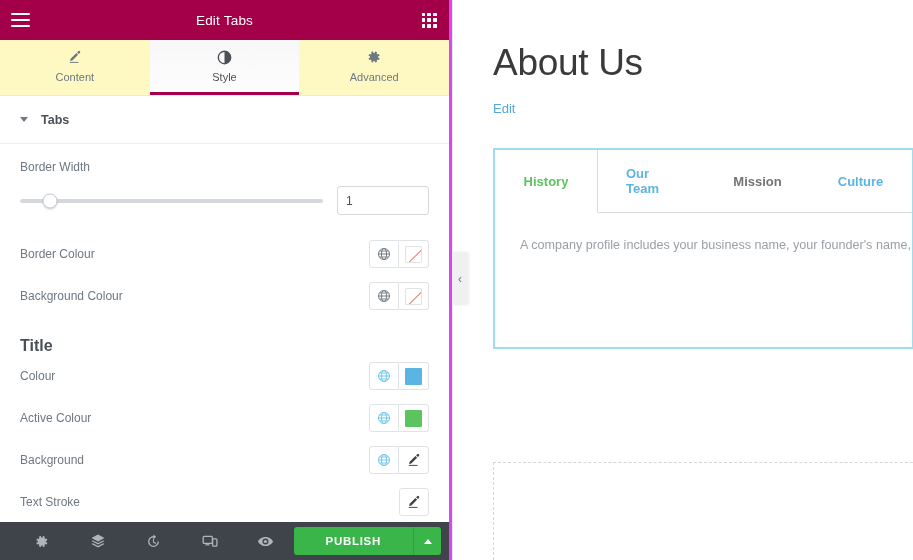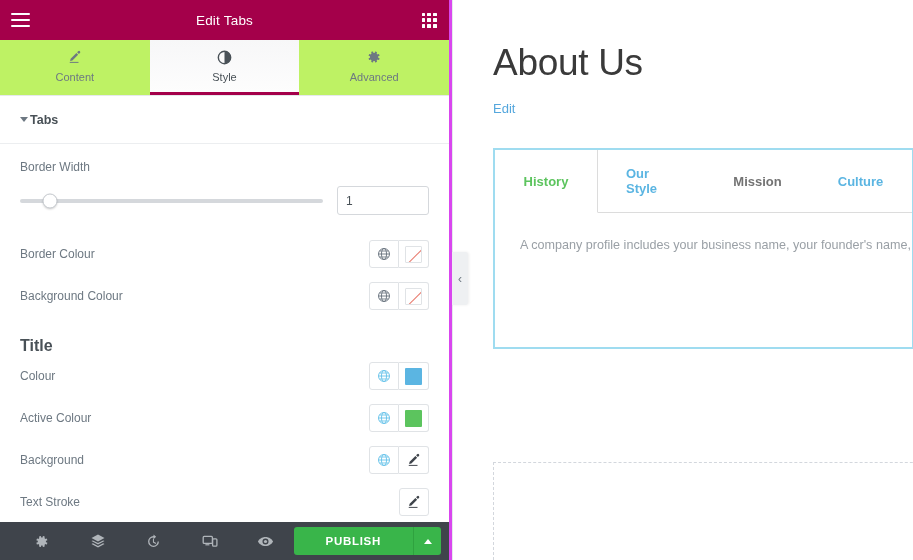--- a/index.html
+++ b/index.html
@@ -35,39 +35,39 @@
     font-size: 13.5px; letter-spacing: .2px; pointer-events: none;
   }
   .grid-icon { width: 15px; height: 15px; display: grid;
     grid-template-columns: repeat(3, 1fr); grid-template-rows: repeat(3, 1fr); gap: 2.2px; }
   .grid-icon i { display: block; background: #fff; border-radius: .5px; }
   .hdr-right { margin-left: auto; }
 
   
   .panel-tabs {
     height: 56px; display: flex; flex-shrink: 0;
-    background: #bef264; border-bottom: 1px solid #e6e9ec;
+    background: #fef9c3; border-bottom: 1px solid #e6e9ec;
   }
   .panel-tab {
     flex: 1; display: flex; flex-direction: column;
     align-items: center; justify-content: center; gap: 6px;
     font-size: 11px; color: #6d7882; cursor: pointer;
     border-bottom: 3px solid transparent; position: relative;
   }
   .panel-tab.active {
     background: linear-gradient(#f7f7f8, #fdfdfd);
     border-bottom-color: #a4004a; color: #495157;
   }
   .tab-ico { height: 15px; display: flex; align-items: center; }
 
   
   .panel-body { flex: 1; overflow: hidden; background: #fff; position: relative; }
 
   .section-head {
-    height: 48px; display: flex; align-items: center; gap: 2px;
+    height: 48px; display: flex; align-items: center; gap: 13px;
     padding: 0 20px; border-bottom: 1px solid #eceef0;
     font-size: 12.5px; font-weight: bold; color: #495157; cursor: pointer;
   }
   .caret-down {
     width: 0; height: 0; border-left: 4.5px solid transparent;
     border-right: 4.5px solid transparent; border-top: 5.5px solid #6d7882;
   }
 
   .ctrl { padding: 0 20px; }
   .ctrl-label { font-size: 12px; color: #6d7882; }
@@ -431,21 +431,21 @@
     <h1 class="page-title">About Us</h1>
 
     <a class="edit-link">Edit</a>
 
     <div class="tabs-widget" style="border-color: rgb(159, 220, 240);">
       <div class="tabs-strip">
         <div class="tab-item active" style="color: rgb(92, 196, 94);">
           <span>History</span>
         </div>
         <div class="tab-item" style="color: rgb(91, 181, 226);">
-          <span>Our Style</span>
+          <span>Our Team</span>
         </div>
         <div class="tab-item" style="color: #737373;">
           <span>Mission</span>
         </div>
         <div class="tab-item" style="color: rgb(91, 181, 226);">
           <span>Culture</span>
         </div>
       </div>
       <div class="tabs-pane">A company profile includes your business name, your founder's name, and when your company was founded. After establishing your history, include details on why you're a superior supplier or vendor compared to your competitors.</div>
     </div>

